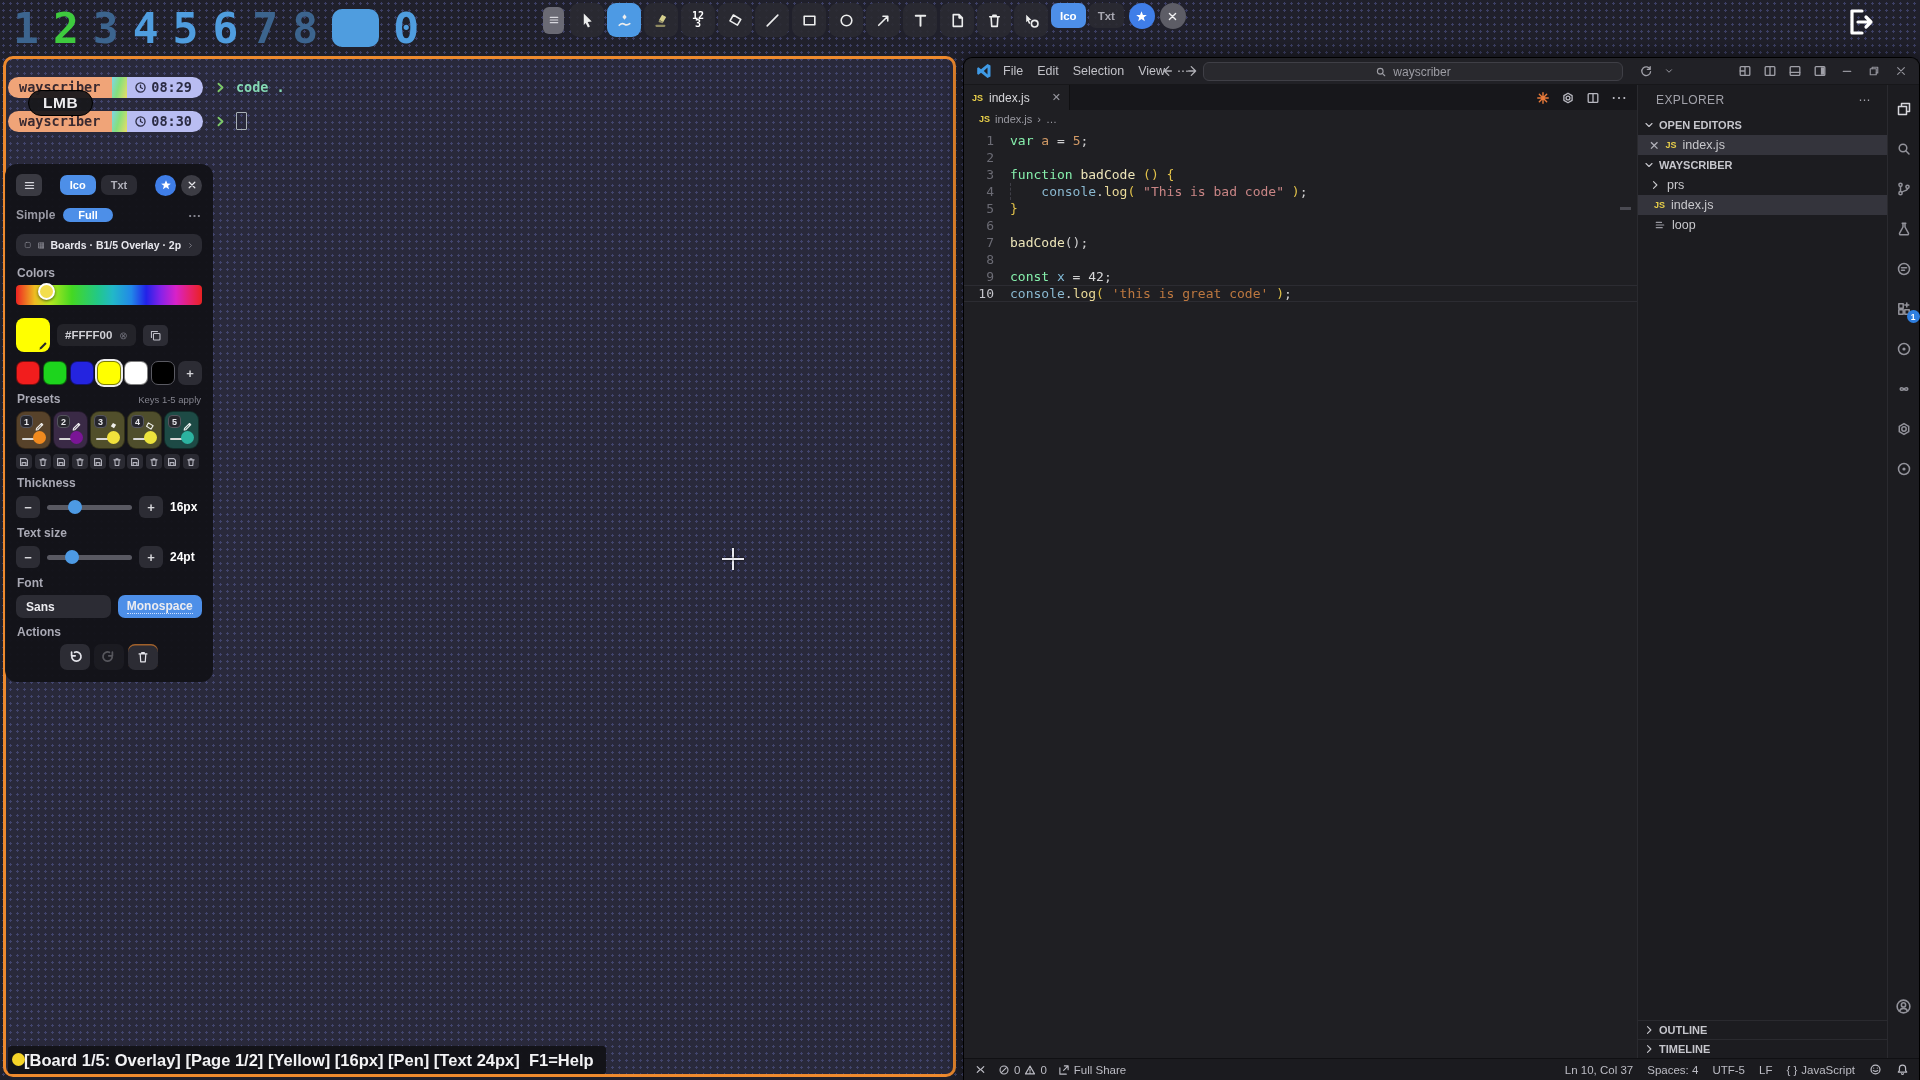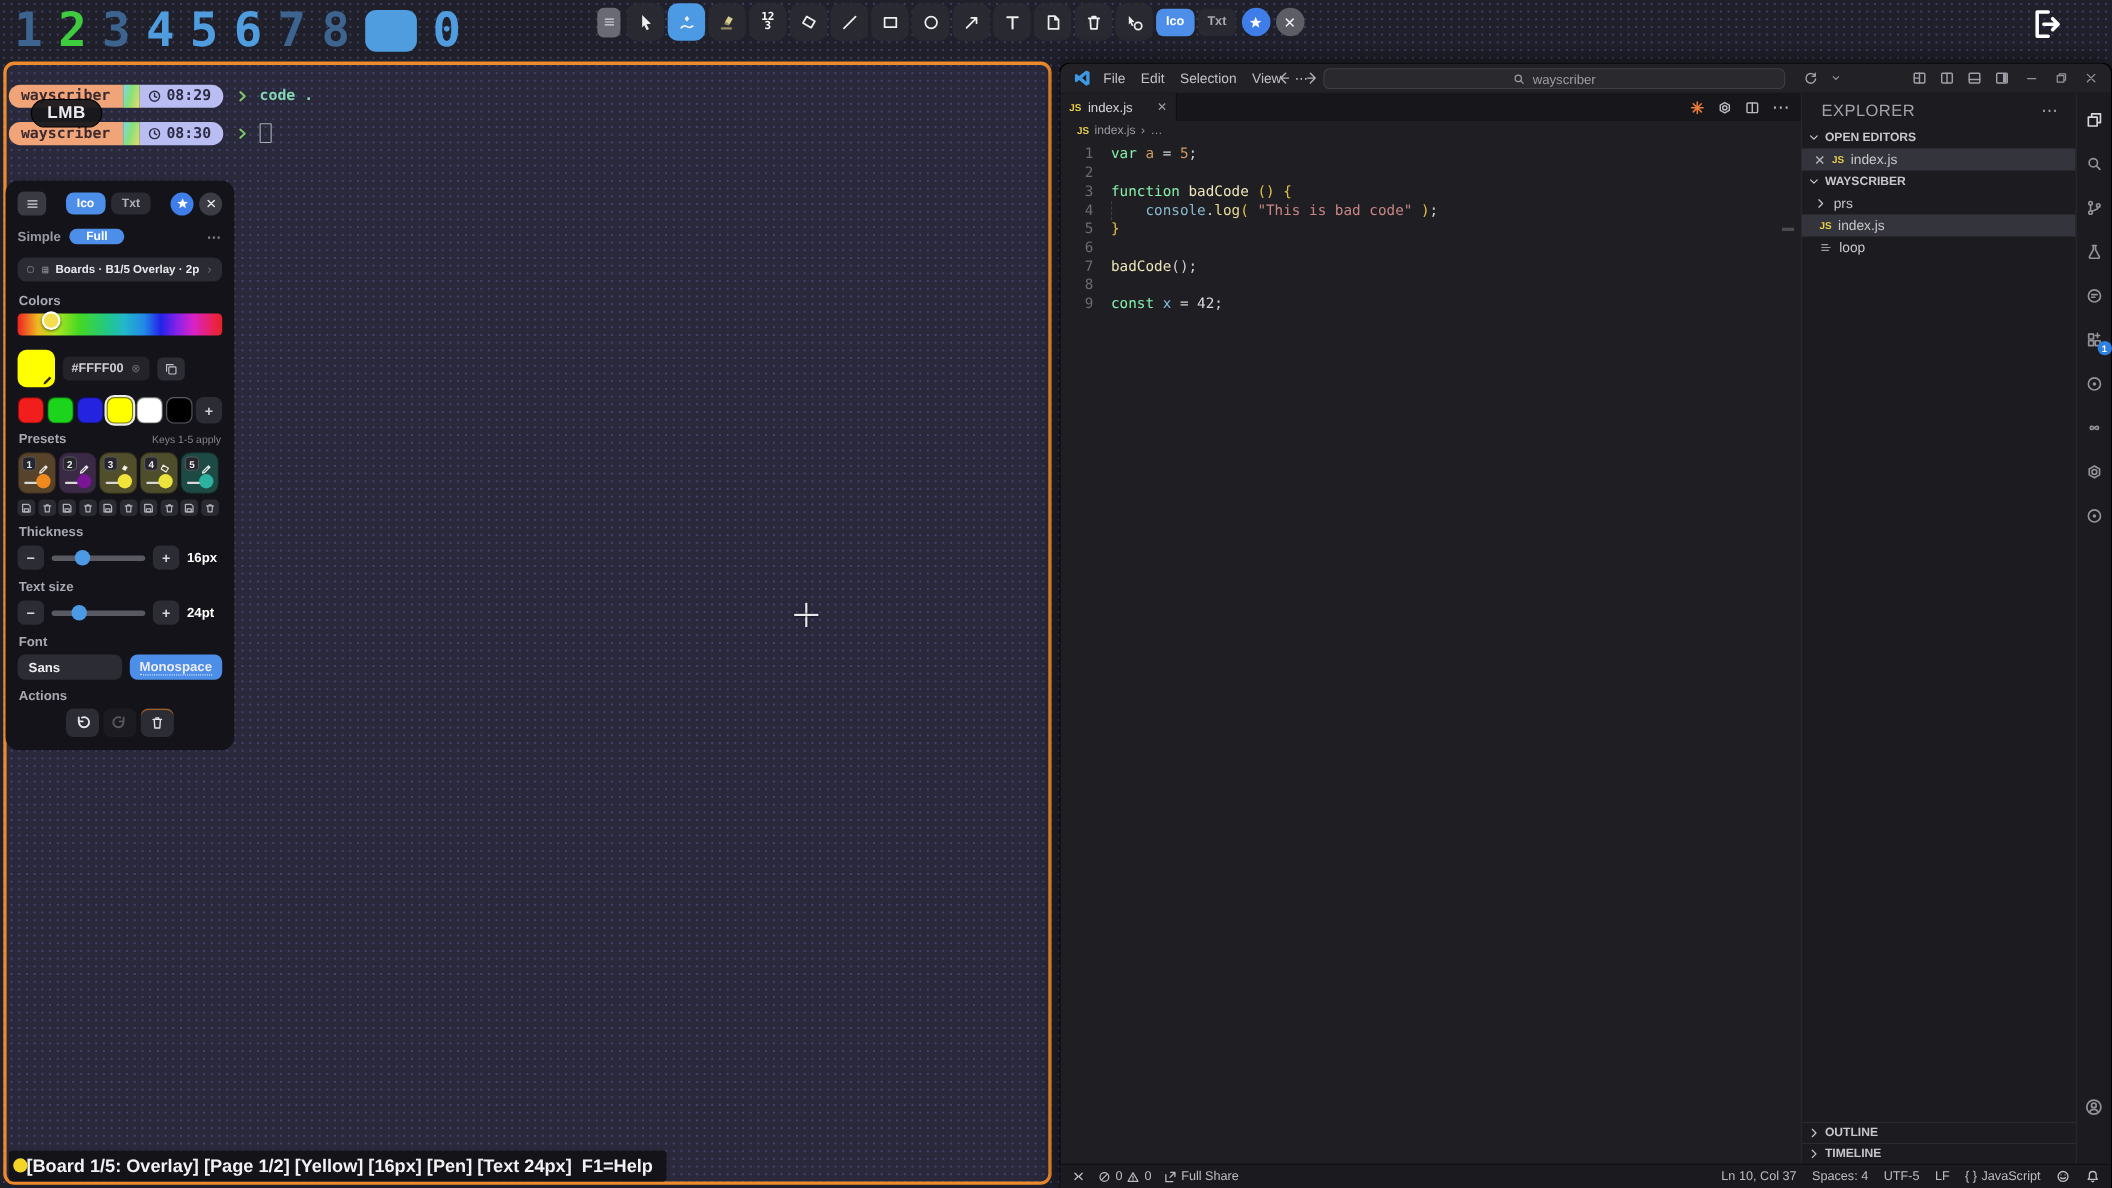--- a/index.html
+++ b/index.html
@@ -9,21 +9,21 @@
 svg{display:block}
 .s{stroke:currentColor;fill:none;stroke-width:1.5;stroke-linecap:round;stroke-linejoin:round}
 .spacer{flex:1}
 
 
 .workspace-bar{position:absolute;left:13px;top:4px;height:48px;display:flex;align-items:center;gap:14px;font-family:"DejaVu Sans Mono",monospace;font-size:43px;font-weight:700;line-height:1}
 .ws-dim{color:#3c648e}.ws-bright{color:#4f9ddf}.ws-green{color:#3ecb3e}
 .ws-active{width:47px;height:38px;background:#4f9ddf;border-radius:10px}
 
 
-.toolbar{position:absolute;left:543px;top:3px;display:flex;align-items:center;gap:3px}
+.toolbar{position:absolute;left:543px;top:3px;display:flex;gap:3px}
 .tools{display:flex;align-items:center;gap:3px}
 .tbtn{width:34px;height:34px;border-radius:9px;background:rgba(42,42,50,.92);display:flex;align-items:center;justify-content:center;color:#eceded}
 .tbtn.active{background:#4d9ae4}
 .thandle{width:21px;height:27px;border-radius:6px;background:#6a6a74;color:#d8d8de;display:flex;align-items:center;justify-content:center;margin-right:3px}
 .tpill{height:25px;padding:0 9px;border-radius:7px;background:rgba(42,42,50,.92);color:#a8a8b2;font-size:11.5px;font-weight:bold;display:flex;align-items:center}
 .tpill.active{background:#4d8fe8;color:#fff}
 .tcircle{width:26px;height:26px;border-radius:50%;display:flex;align-items:center;justify-content:center;margin-left:2px}
 .tcircle.star{background:#3f7ee8}.tcircle.xx{background:#5d5d66;color:#f0f0f2}
 .numtool{display:flex;flex-direction:column;align-items:center;font-family:"DejaVu Sans Mono",monospace;font-weight:bold;font-size:10px;line-height:8px;color:#fff}
 .numtool span:first-child{align-self:flex-start}
@@ -134,21 +134,21 @@
 .ln{width:46px;text-align:right;padding-right:16px;color:#6b6b74;flex-shrink:0}
 .toks{position:relative;height:17px}
 .cl.guide .toks::before{content:"";position:absolute;left:0;top:0;bottom:0;border-left:1px dashed #3f3f48}
 .cl.current{border-top:1px solid #2c2c32;border-bottom:1px solid #2c2c32}
 .cl.current .ln{color:#c4c4ca}
 .tok-kw{color:#86efac}.tok-vr{color:#d19a66}.tok-num{color:#d19a66}.tok-pl{color:#cfcfd0}
 .tok-fn{color:#ece4b8}.tok-br{color:#e2c24a}.tok-ob{color:#8ab8d0}.tok-pr{color:#e8d898}
 .tok-s1{color:#c98585}.tok-s2{color:#bd7840}.tok-vr2{color:#82bbd8}.tok-num2{color:#d8d8da}
 .mini{position:absolute;right:6px;top:80px;width:11px;height:3px;background:#4a4a52}
 .sidebar{width:250px;background:#1c1c20;border-left:1px solid #2a2a2f;display:flex;flex-direction:column;font-size:12.5px;color:#c8c8cc;flex-shrink:0}
-.sb-header{height:30px;display:flex;align-items:center;padding:0 16px 0 18px;font-size:15px;letter-spacing:.4px;color:#a2a2aa}
+.sb-header{height:30px;display:flex;align-items:center;padding:0 16px 0 18px;font-size:12px;letter-spacing:.4px;color:#a2a2aa}
 .sb-sec{height:20px;display:flex;align-items:center;gap:4px;font-size:11px;font-weight:bold;color:#c6c6cc;padding-left:5px}
 .sb-row{height:20px;display:flex;align-items:center;gap:6px;padding-left:11px}
 .sb-row.sel{background:#34343c}
 .sb-row .lx{color:#b2b2ba}
 .sb-bottom{margin-top:auto}
 .sb-sec.b{border-top:1px solid #2a2a2f;height:19px}
 .activitybar{width:32px;background:#1c1c20;border-left:1px solid #2a2a2f;display:flex;flex-direction:column;align-items:center;padding-top:14px;gap:20px;color:#92929a;flex-shrink:0}
 .ab-icon{position:relative;width:20px;height:20px;display:flex;align-items:center;justify-content:center}
 .ab-icon.first{color:#d6d6dc}
 .ab-badge{position:absolute;right:-6px;bottom:-4px;min-width:13px;height:13px;border-radius:7px;background:#2f7fe0;color:#fff;font-size:8.5px;font-weight:bold;display:flex;align-items:center;justify-content:center;padding:0 2px}
@@ -657,20 +657,21 @@
         <div>
             <div class="cl"><span class="ln">1</span><span class="toks"><span class="tok-kw">var</span><span class="tok-pl"> </span><span class="tok-vr">a</span><span class="tok-pl"> = </span><span class="tok-num">5</span><span class="tok-pl">;</span></span></div>
             <div class="cl"><span class="ln">2</span><span class="toks"></span></div>
             <div class="cl"><span class="ln">3</span><span class="toks"><span class="tok-kw">function</span><span class="tok-pl"> </span><span class="tok-fn">badCode</span><span class="tok-pl"> </span><span class="tok-br">()</span><span class="tok-pl"> </span><span class="tok-br">{</span></span></div>
             <div class="cl guide"><span class="ln">4</span><span class="toks"><span class="tok-pl">    </span><span class="tok-ob">console</span><span class="tok-pl">.</span><span class="tok-pr">log</span><span class="tok-br">(</span><span class="tok-pl"> </span><span class="tok-s1">"This is bad code"</span><span class="tok-pl"> </span><span class="tok-br">)</span><span class="tok-pl">;</span></span></div>
             <div class="cl"><span class="ln">5</span><span class="toks"><span class="tok-br">}</span></span></div>
             <div class="cl"><span class="ln">6</span><span class="toks"></span></div>
             <div class="cl"><span class="ln">7</span><span class="toks"><span class="tok-fn">badCode</span><span class="tok-pl">();</span></span></div>
             <div class="cl"><span class="ln">8</span><span class="toks"></span></div>
             <div class="cl"><span class="ln">9</span><span class="toks"><span class="tok-kw">const</span><span class="tok-pl"> </span><span class="tok-vr2">x</span><span class="tok-pl"> = </span><span class="tok-num2">42</span><span class="tok-pl">;</span></span></div>
+            <div class="cl current"><span class="ln">10</span><span class="toks"><span class="tok-ob">console</span><span class="tok-pl">.</span><span class="tok-pr">log</span><span class="tok-br">(</span><span class="tok-pl"> </span><span class="tok-s2">'this is great code'</span><span class="tok-pl"> </span><span class="tok-br">)</span><span class="tok-pl">;</span></span></div>
           </div>
         <div class="mini"></div>
       </div>
     </div>
     <div class="sidebar">
       <div class="sb-header">
         <span>EXPLORER</span>
         <span class="spacer"></span>
         <span>⋯</span>
       </div>

